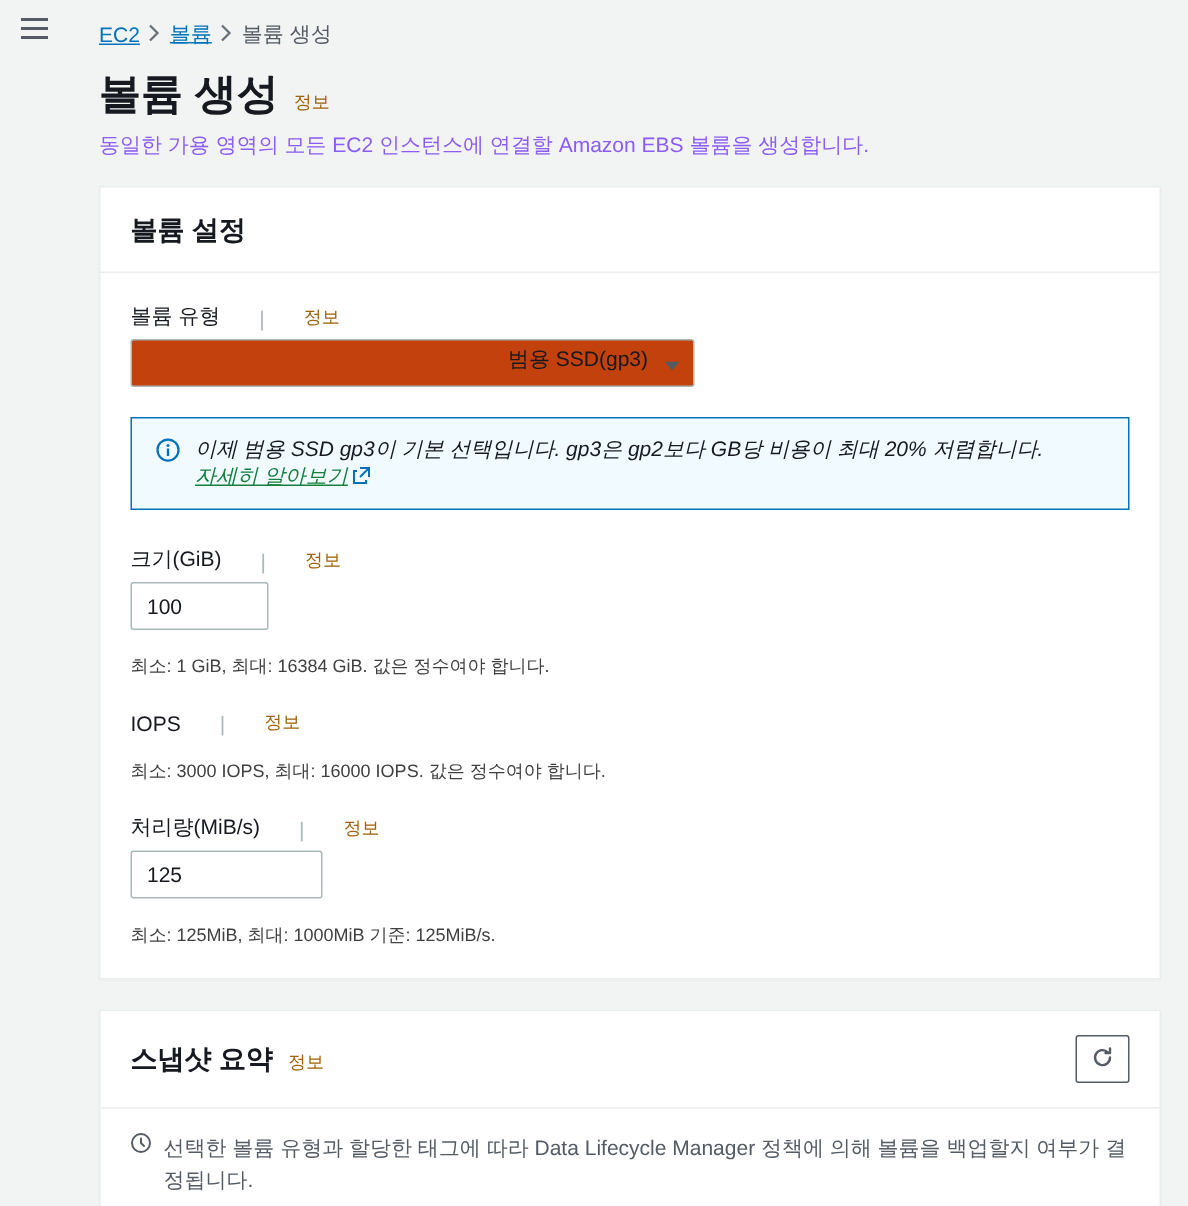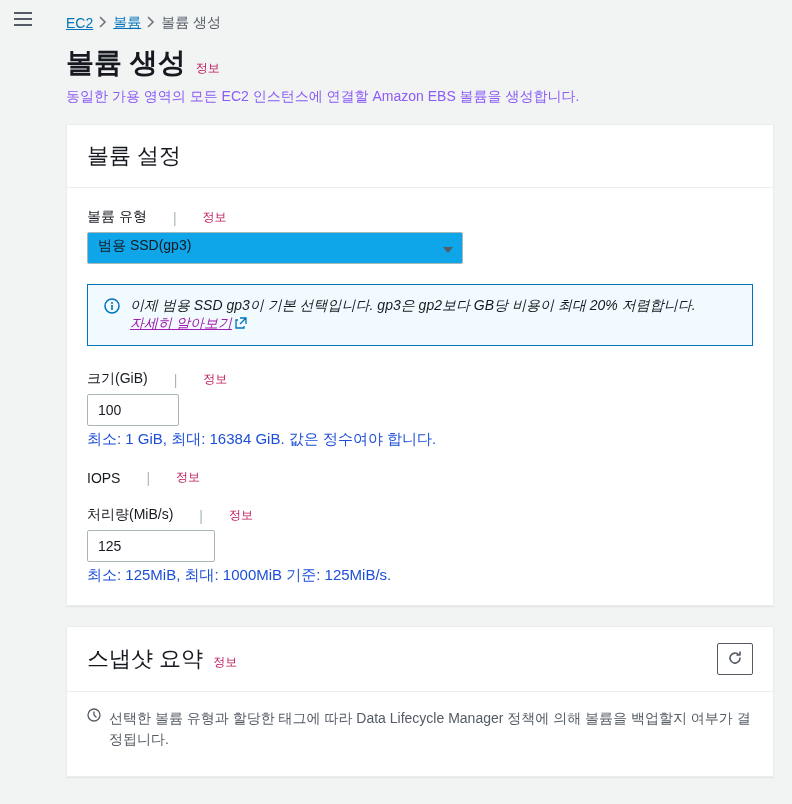--- a/index.html
+++ b/index.html
@@ -65,21 +65,21 @@
       font-size: 28px;
       font-weight: 700;
       color: #16191f;
     }
     .page-desc {
       color: #8b5cf6;
       font-size: 14px;
       margin-bottom: 18px;
     }
     .info-link {
-      color: #be185d;
+      color: #a16207;
       font-size: 12px;
       text-decoration: none;
       cursor: pointer;
       font-weight: 400;
     }
     .panel {
       background: #fff;
       border: 1px solid #eaeded;
       box-shadow: 0 1px 1px rgba(0,0,0,0.05);
       margin-bottom: 20px;
@@ -90,22 +90,22 @@
       display: flex;
       align-items: center;
       justify-content: space-between;
     }
     .panel-title-row {
       display: flex;
       align-items: baseline;
       gap: 10px;
     }
     .panel-title {
-      font-size: 22px;
-      font-weight: 400;
+      font-size: 18px;
+      font-weight: 700;
       color: #16191f;
     }
     .panel-body {
       padding: 20px;
     }
     .form-group {
       margin-bottom: 20px;
     }
     .form-group:last-child {
       margin-bottom: 0;
@@ -127,64 +127,65 @@
       position: relative;
       width: 376px;
     }
     .select-input {
       width: 100%;
       height: 32px;
       border: 1px solid #aab7b8;
       border-radius: 2px;
       padding: 4px 30px 4px 10px;
       font-size: 14px;
-      background: #0ea5e9;
-      cursor: pointer;
-      color: #16191f;
+      background: #c2410c;
+      cursor: pointer;
+      color: #16191f;
+      text-align: right;
     }
     .select-caret {
       position: absolute;
       right: 10px;
       top: 50%;
       transform: translateY(-50%);
       pointer-events: none;
     }
     .text-input {
       height: 32px;
       border: 1px solid #aab7b8;
       border-radius: 2px;
       padding: 6px 10px;
       font-size: 14px;
       color: #16191f;
     }
     .input-narrow { width: 92px; }
     .input-mid { width: 128px; }
     .hint {
-      color: #1d4ed8;
-      font-size: 15px;
-      margin-top: 4px;
+      color: #404040;
+      font-size: 12px;
+      margin-top: 16px;
     }
     .info-banner {
       background: #f1faff;
       border: 1px solid #0073bb;
       padding: 12px 16px;
       display: flex;
       align-items: flex-start;
       gap: 10px;
       margin-bottom: 24px;
       color: #16191f;
       font-size: 14px;
       font-style: italic;
     }
     .info-banner-icon {
       flex-shrink: 0;
       margin-top: 1px;
     }
     .learn-link {
-      color: #a21caf;
+      color: #15803d;
       text-decoration: underline;
       cursor: pointer;
       display: inline-flex;
       align-items: center;
       gap: 3px;
     }
     .snapshot-body {
       padding: 16px 20px 20px 20px;
     }
     .snapshot-row {
@@ -302,20 +303,21 @@
         <input class="text-input input-narrow" value="100" style="">
         <div class="hint">최소: 1 GiB, 최대: 16384 GiB. 값은 정수여야 합니다.</div>
       </div>
 
       <div class="form-group">
         <div class="form-label-row">
           <span class="form-label">IOPS</span>
           <span class="form-sep">|</span>
           <a class="info-link">정보</a>
         </div>
+        <div class="hint">최소: 3000 IOPS, 최대: 16000 IOPS. 값은 정수여야 합니다.</div>
       </div>
 
       <div class="form-group">
         <div class="form-label-row">
           <span class="form-label">처리량(MiB/s)</span>
           <span class="form-sep">|</span>
           <a class="info-link">정보</a>
         </div>
         <input class="text-input input-mid" value="125" style="">
         <div class="hint">최소: 125MiB, 최대: 1000MiB 기준: 125MiB/s.</div>

